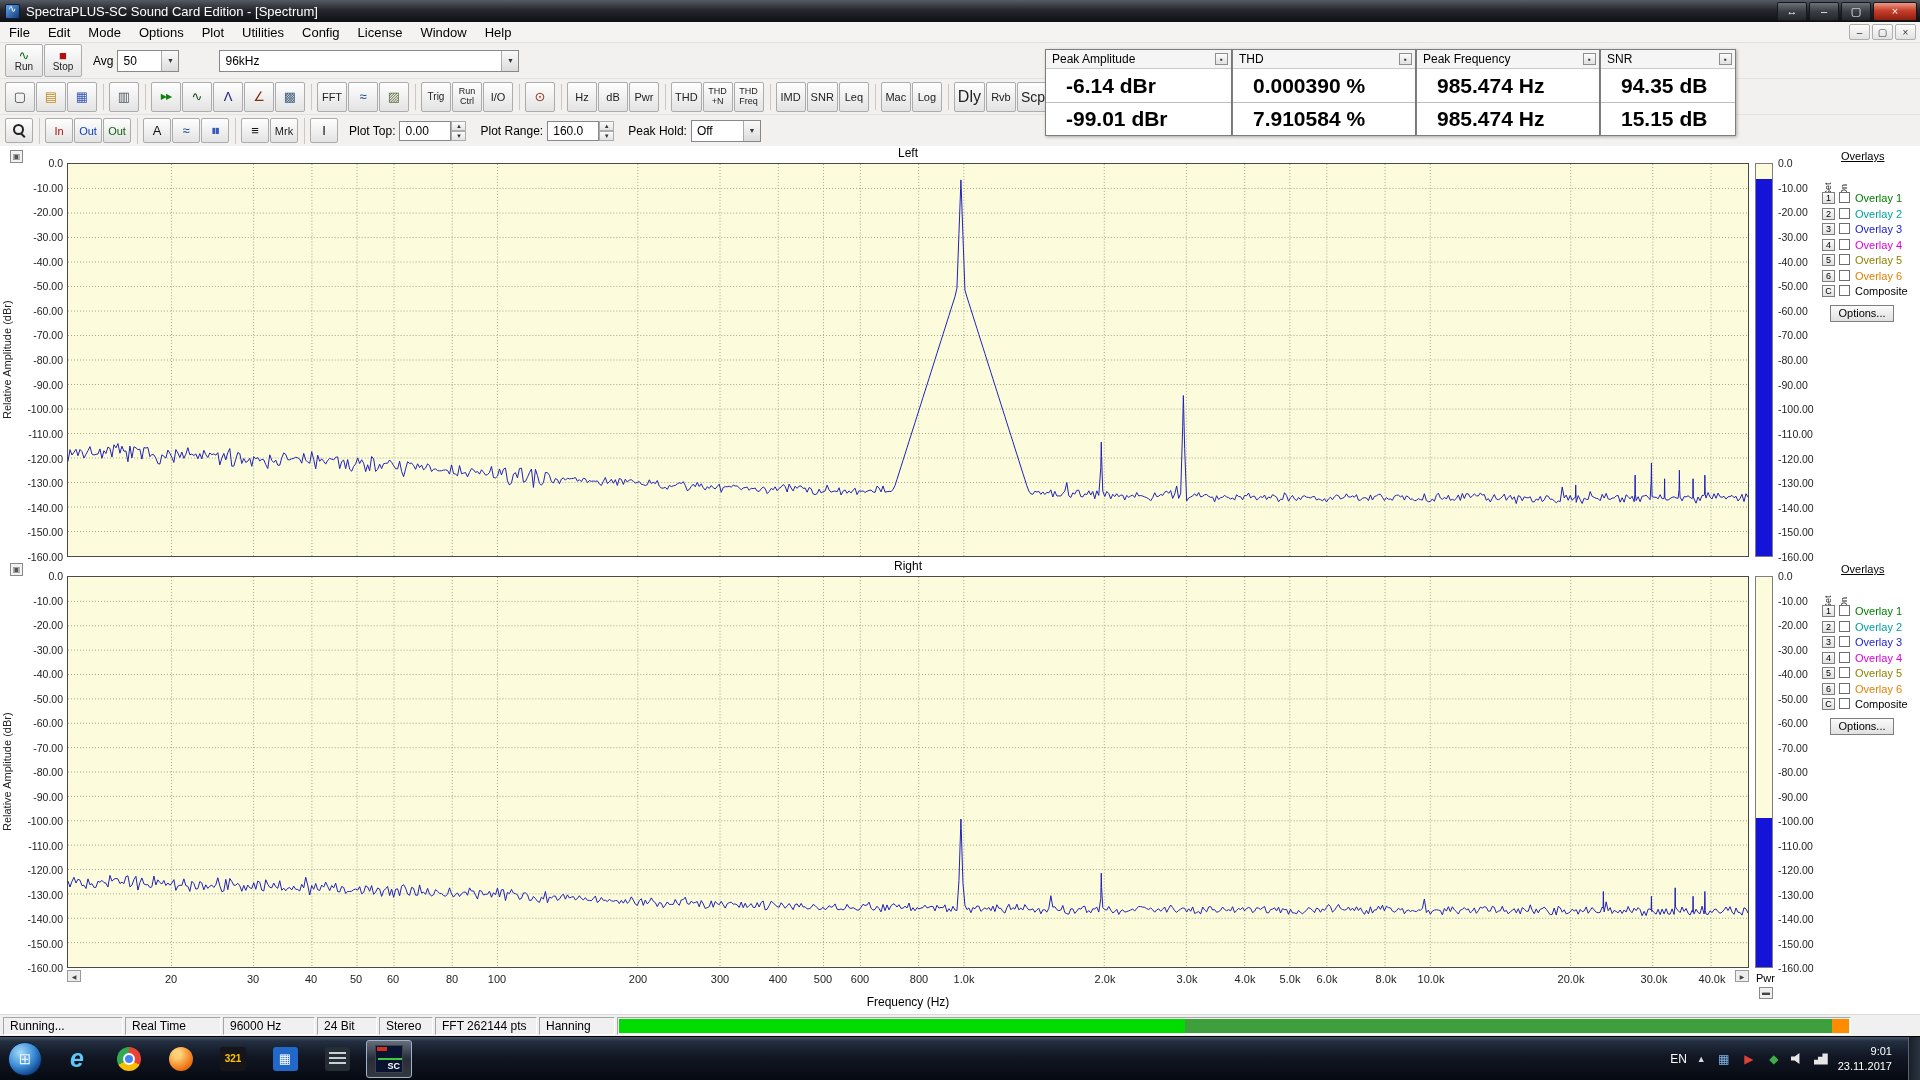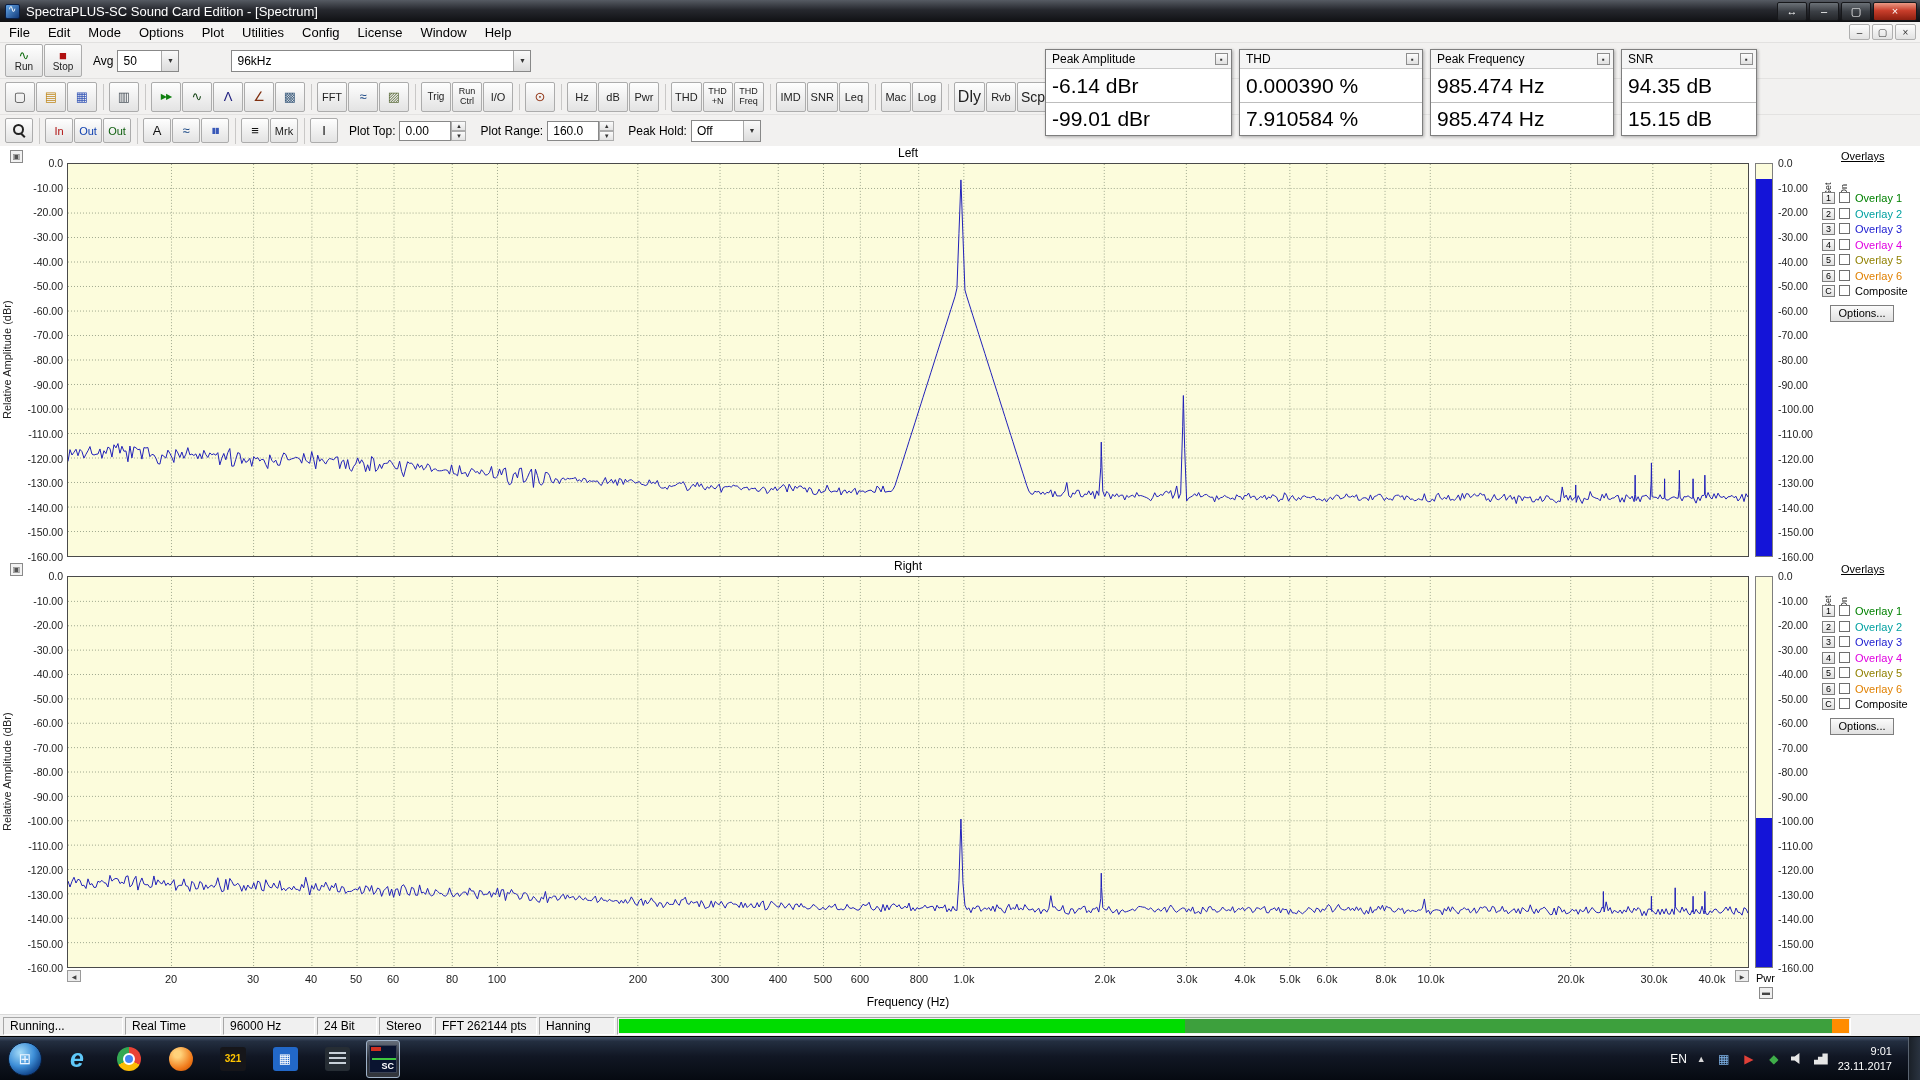--- a/index.html
+++ b/index.html
@@ -49,27 +49,27 @@
   .numinput{width:52px;height:20px;border:1px solid #888;background:#fff;font-size:12px;display:flex;
             align-items:center;padding-left:5px;}
   .spin{display:flex;flex-direction:column;width:15px;height:20px;margin-right:4px;}
   .spin div{flex:1;border:1px solid #ACACAC;background:linear-gradient(#FBFBFB,#E3E3E3);font-size:6px;
             display:flex;align-items:center;justify-content:center;color:#333;}
   .mag{position:relative;width:13px;height:13px;}
   .mag::before{content:"";position:absolute;left:0;top:0;width:7px;height:7px;border:2px solid #222;border-radius:50%;}
   .mag::after{content:"";position:absolute;left:9px;top:9px;width:5px;height:2px;background:#222;transform:rotate(45deg);transform-origin:0 0;}
 
   
-  #panels{position:absolute;left:1045px;top:49px;display:flex;gap:7px;z-index:6;}
+  #panels{position:absolute;left:1045px;top:49px;display:flex;z-index:6;}
   .panel{background:#fff;border:1px solid #7E7E7E;box-shadow:1px 1px 3px rgba(0,0,0,.3);}
   .panel-header{height:19px;display:flex;align-items:center;font-size:12px;padding:0 3px 0 6px;
                 background:#F5F5F5;border-bottom:1px solid #C9C9C9;}
   .panel-close{margin-left:auto;width:13px;height:12px;border:1px solid #8E8E8E;font-size:8px;color:#333;
                background:linear-gradient(#FDFDFD,#E0E0E0);display:flex;align-items:center;justify-content:center;}
-  .panel-row{height:33px;display:flex;align-items:center;padding-left:6px;font-size:21px;white-space:nowrap;}
+  .panel-row{height:33px;display:flex;align-items:center;padding-left:20px;font-size:21px;white-space:nowrap;font-weight:bold;}
   .panel-row + .panel-row{border-top:1px solid #BDBDBD;}
 
   
   .client{position:absolute;left:0;top:146px;width:1920px;height:868px;background:#fff;}
   .plot-title{position:absolute;left:67px;width:1682px;text-align:center;font-size:12px;}
   .corner-box{position:absolute;left:10px;width:13px;height:13px;border:1px solid #8A8A8A;background:#F2F2F2;
               font-size:8px;line-height:11px;text-align:center;color:#555;}
   svg.plot{position:absolute;left:67px;width:1682px;background:#FCFCDC;border:1px solid #4A4A4A;}
   .ytick{position:absolute;left:14px;width:49px;text-align:right;font-size:10.5px;color:#222;}
   .rtick{position:absolute;left:1778px;width:60px;text-align:left;font-size:10.5px;color:#222;}
@@ -114,21 +114,21 @@
   .chrome-ball{width:24px;height:24px;border-radius:50%;position:relative;
                background:conic-gradient(#EA4335 0deg 120deg,#FBBC05 120deg 240deg,#34A853 240deg 360deg);}
   .chrome-ball::after{content:"";position:absolute;inset:6px;background:#4285F4;border:2px solid #fff;border-radius:50%;}
   .ff-ball{width:24px;height:24px;border-radius:50%;background:radial-gradient(circle at 35% 30%,#FFD27A 15%,#F07818 65%,#B04A08);}
   .dark-sq{width:26px;height:24px;border-radius:3px;background:#16161A;color:#FFC400;font-size:10px;font-weight:bold;
            display:flex;align-items:center;justify-content:center;}
   .blue-sq{width:25px;height:24px;border-radius:3px;background:#2268C8;color:#fff;font-size:13px;
            display:flex;align-items:center;justify-content:center;}
   .list-sq{width:25px;height:24px;border-radius:3px;background:#262D34;padding:5px 4px;}
   .list-sq div{height:100%;background:repeating-linear-gradient(#C8D0D8 0 2px,transparent 2px 5px);}
-  .task-active{width:34px;height:38px;border:1px solid #9FB2C8;border-radius:3px;margin-right:6px;
+  .task-active{width:46px;height:38px;border:1px solid #9FB2C8;border-radius:3px;margin-right:6px;
                background:linear-gradient(rgba(255,255,255,.30),rgba(255,255,255,.10) 50%,rgba(255,255,255,.18));
                display:flex;align-items:center;justify-content:center;}
   .sc-ico{width:28px;height:28px;background:#0A1430;border:1px solid #3A4254;position:relative;}
   .sc-ico .strip{position:absolute;left:1px;top:1px;width:10px;height:4px;background:#D03020;}
   .sc-ico .wave{position:absolute;left:2px;top:12px;width:24px;height:2px;background:#3EC83E;}
   .sc-ico .sc{position:absolute;right:2px;bottom:1px;color:#fff;font-size:9px;font-weight:bold;}
   .tray{margin-left:auto;display:flex;align-items:center;gap:10px;color:#fff;}
   .tray-lang{font-size:12px;}
   .tray-caret{font-size:9px;color:#D8D8D8;}
   .tray-ico{font-size:12px;width:16px;text-align:center;}
@@ -180,21 +180,21 @@
     </div>
     <div class="tbtn bigbtn">
       <span class="glyph" style="color:#B01010;">■</span>
       <span class="blabel">Stop</span>
     </div>
     <span class="avg-label">Avg</span>
     <div class="select" style="width:62px;">
       <span class="val">50</span>
       <span class="arrow">▼</span>
     </div>
-    <div class="select" style="width:300px;margin-left:52px;">
+    <div class="select" style="width:300px;margin-left:40px;">
       <span class="val">96kHz</span>
       <span class="arrow">▼</span>
     </div>
   </div>
 
   <div class="toolbar" id="toolbar2">
       <div class="tbtn ">
         <span class="glyph" style="color: rgb(64, 64, 64);">▢</span>
       </div>
       <div class="tbtn ">

